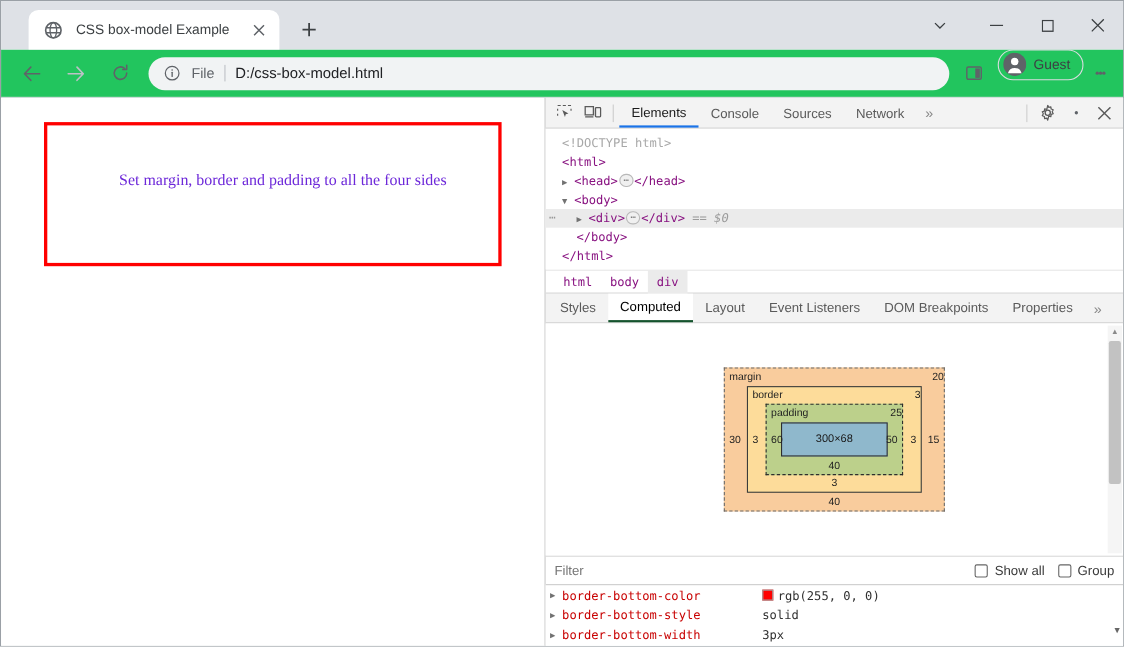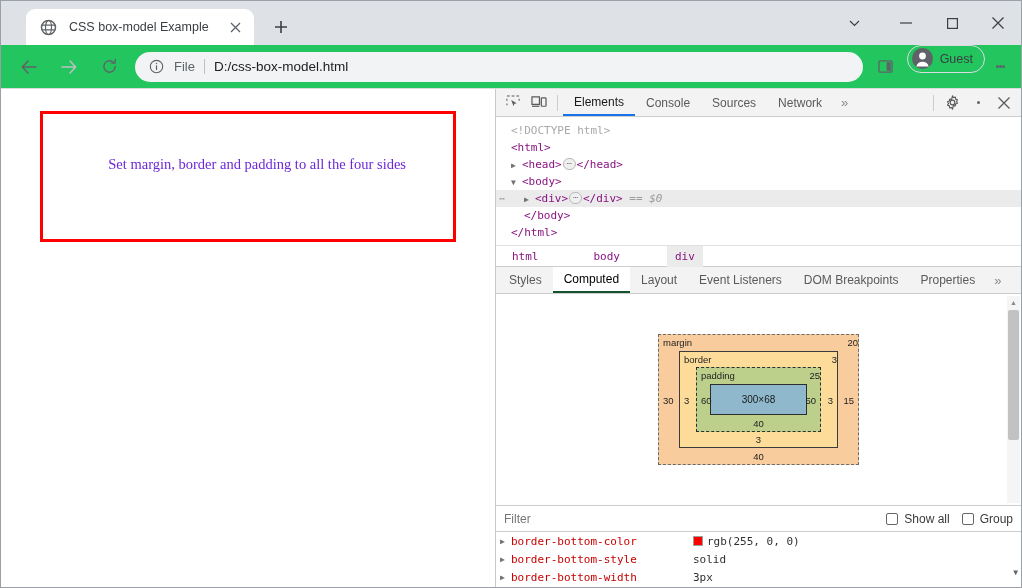--- a/index.html
+++ b/index.html
@@ -266,21 +266,20 @@
 
   
   .breadcrumb {
     height: 22px;
     border-top: 1px solid #e0e0e0;
     border-bottom: 1px solid #cdcdcd;
     display: flex; align-items: center;
     padding-left: 8px;
     background: #ffffff;
     flex: 0 0 auto;
-    gap: 39px;
   }
   .crumb {
     font-size: 11px;
     color: #881280;
     padding: 0 8px;
     height: 21px;
     display: flex; align-items: center;
     font-family: "DejaVu Sans Mono", monospace;
   }
   .crumb.active { background: #ebebeb; }

